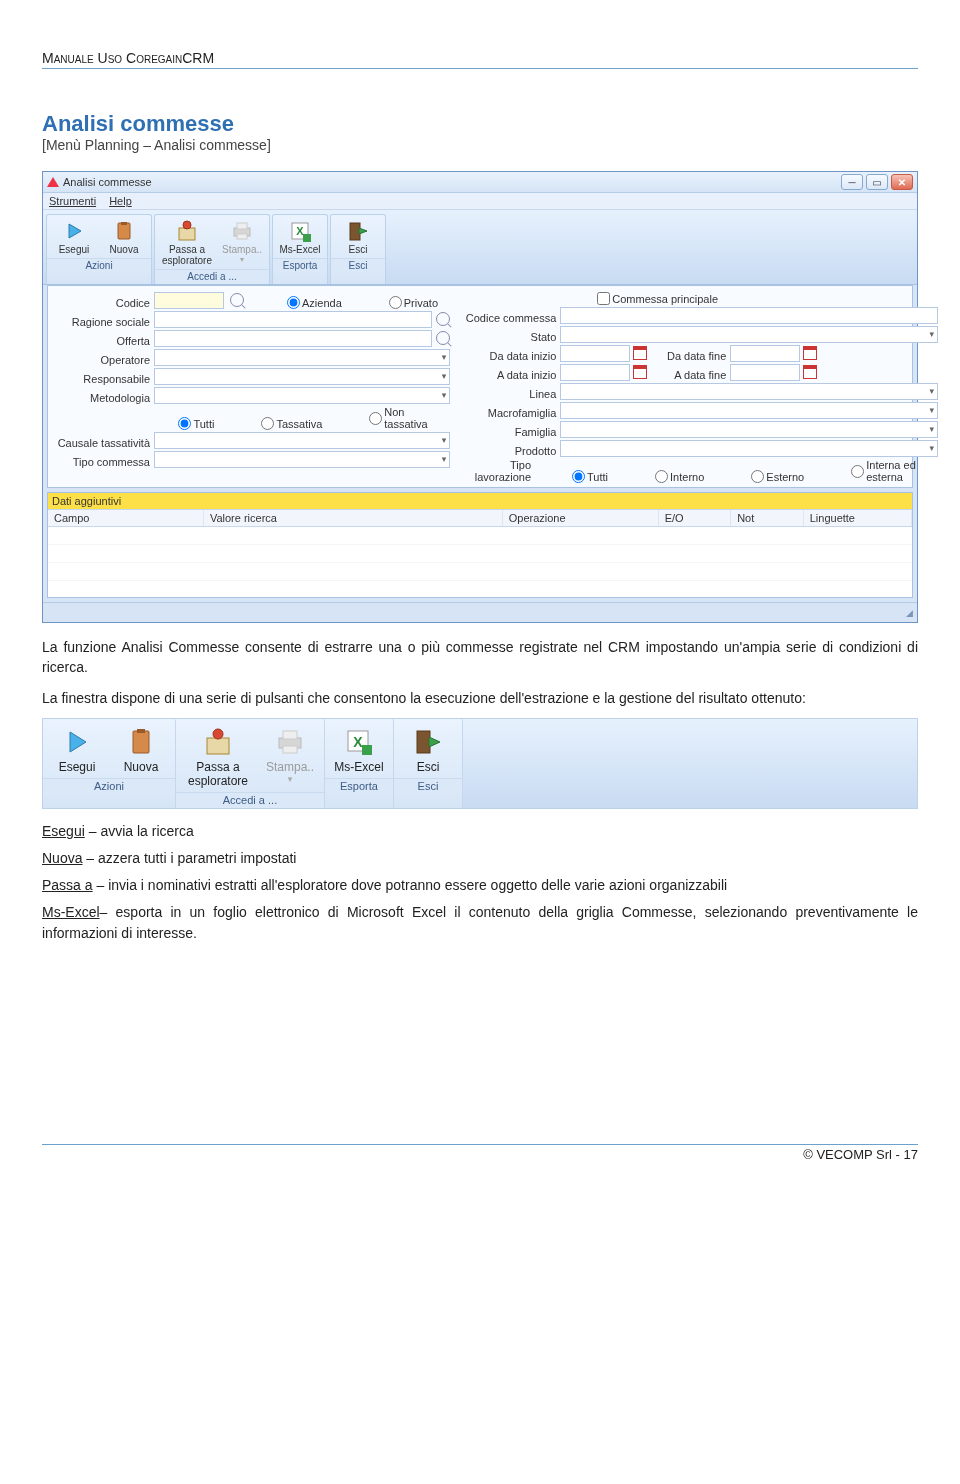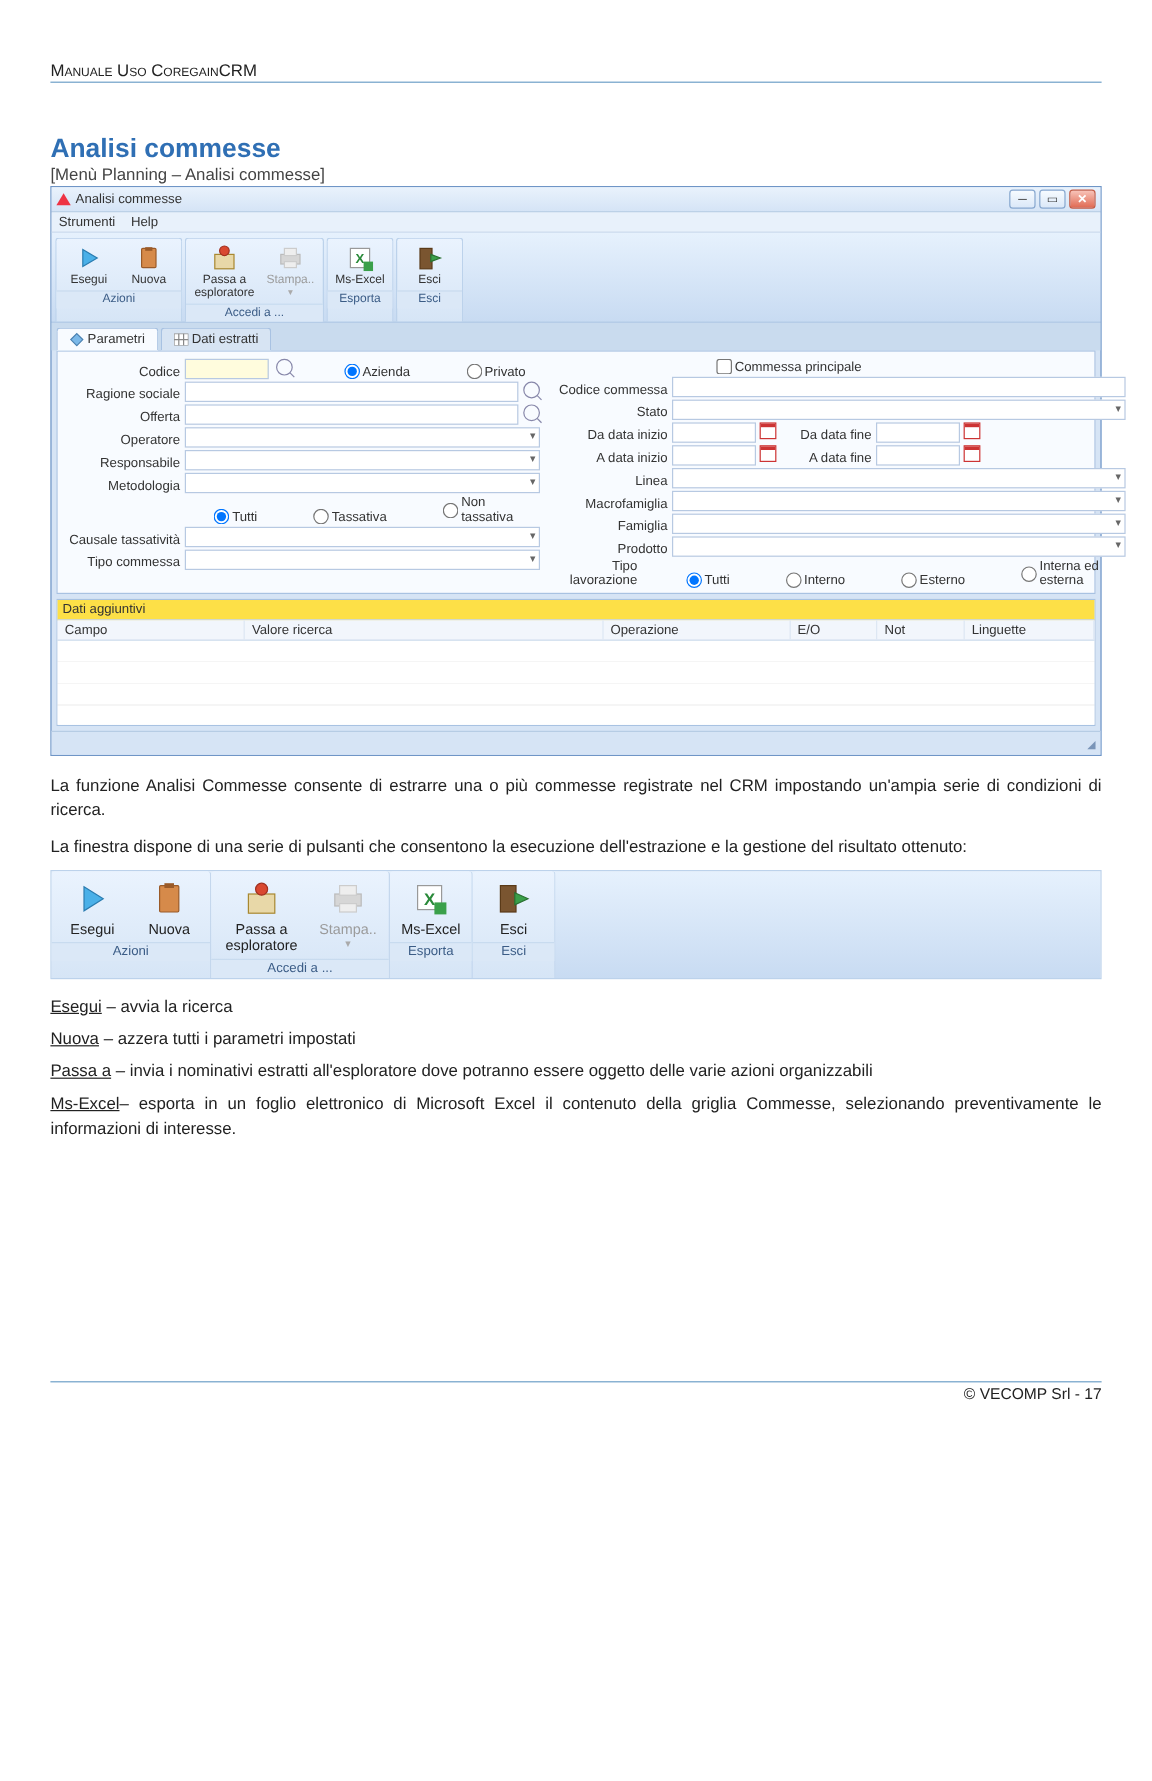--- a/index.html
+++ b/index.html
@@ -1,31 +1,31 @@
 <!DOCTYPE html>
 <html><head>
 <meta charset="utf-8">
 <style>
   * { box-sizing: border-box; margin: 0; padding: 0; }
   body { font-family: Arial, Helvetica, sans-serif; font-size: 13px; color: #222; background: #fff; width: 960px; }
   .page { padding: 50px 42px 20px 42px; }
   .topcap { font-variant: small-caps; font-size: 14px; }
   .hr-blue { border: none; border-top: 1px solid #6ea0c8; margin-top: 2px; margin-bottom: 42px; }
   h2.title { color: #2f6fb4; font-size: 22px; font-weight: bold; }
-  .subtitle { font-size: 14px; color: #444; margin-bottom: 2px; }
+  .subtitle { font-size: 14px; color: #444; margin-bottom: 18px; }
   
   .win { border: 1px solid #6f95c6; background: #d6e4f5; font-size: 11px; color: #333; }
   .win-title { display: flex; align-items: center; justify-content: space-between; background: linear-gradient(#e9f2fc,#d5e4f6); padding: 2px 4px; border-bottom: 1px solid #b6cce4; }
   .win-title-left { display: flex; align-items: center; gap: 4px; }
   .tri { width: 0; height: 0; border-left: 6px solid transparent; border-right: 6px solid transparent; border-bottom: 10px solid #e34; }
   .wincontrols { display: flex; gap: 3px; }
   .wincontrols div { width: 22px; height: 16px; border: 1px solid #88a8cf; background: linear-gradient(#f6fbff,#dbe8f8); border-radius: 3px; display:flex; align-items:center; justify-content:center; font-size:10px; }
   .wincontrols .close { background: linear-gradient(#f8c3b8,#e06a53); border-color:#c55b44; color:#fff; font-weight:bold; }
   .menubar { background: #e8f1fb; padding: 2px 6px; border-bottom: 1px solid #c7d8ec; font-size: 11px; }
-  .menubar span { margin-right: 10px; }
+  .menubar span { margin-right: 10px; text-decoration: underline; }
   
   .toolbar { display: flex; background: linear-gradient(#e6f1fd,#c8dbf2); padding: 4px 3px 0 3px; gap: 0; border-bottom:1px solid #a8c2e2; }
   .tgroup { border: 1px solid #bcd2eb; border-bottom:none; margin-right: 2px; background: linear-gradient(#eaf3fe,#d6e5f6); border-radius: 3px 3px 0 0; }
   .tbuttons { display: flex; padding: 3px 3px 2px 3px; gap: 2px; }
   .tbtn { width: 48px; text-align: center; font-size: 10px; padding: 1px 2px; cursor: default; }
   .tbtn .tico { width: 28px; height: 24px; margin: 0 auto 1px auto; display:flex; align-items:center; justify-content:center; }
   .tbtn.disabled { color: #9b9b9b; }
   .tcap { text-align: center; font-size: 10px; color: #3b5c86; padding: 1px 0 2px 0; border-top: 1px solid #c8dbef; background: #dbe8f7; }
   
   .tabsrow { display:flex; align-items:flex-end; padding: 4px 4px 0 4px; background:#c9dbee; }
@@ -160,37 +160,20 @@
                   <polygon points="12,8 20,11 12,14" fill="#3aa04a" stroke="#2a7030"></polygon>
                 </svg>
               </div>
             <div>Esci</div>
           </div>
         </div>
         <div class="tcap">Esci</div>
       </div>
     </div>
 
-    <div class="tabsrow">
-      <div class="tab active">
-        <svg width="12" height="12">
-            <polygon points="6,1 11,6 6,11 1,6" fill="#7bb8e8" stroke="#4a80b0"></polygon>
-          </svg>
-        <span>Parametri</span>
-      </div>
-      <div class="tab inactive">
-        <svg width="12" height="10">
-            <rect x="0" y="0" width="12" height="10" fill="#fff" stroke="#888"></rect>
-            <line x1="0" y1="5" x2="12" y2="5" stroke="#888"></line>
-            <line x1="4" y1="0" x2="4" y2="10" stroke="#888"></line>
-            <line x1="8" y1="0" x2="8" y2="10" stroke="#888"></line>
-          </svg>
-        <span>Dati estratti</span>
-      </div>
-    </div>
 
     <div class="formarea">
       <div style="display:flex; gap:10px;">
 
         <div style="flex:1;">
           <div class="formrow">
               <div class="flabel">Codice</div>
               <div class="finput" style="width:70px;background:#fffcdd"></div>
               <span style="margin:0 6px"><span class="ic-search"></span></span>
             <label class="radio">

